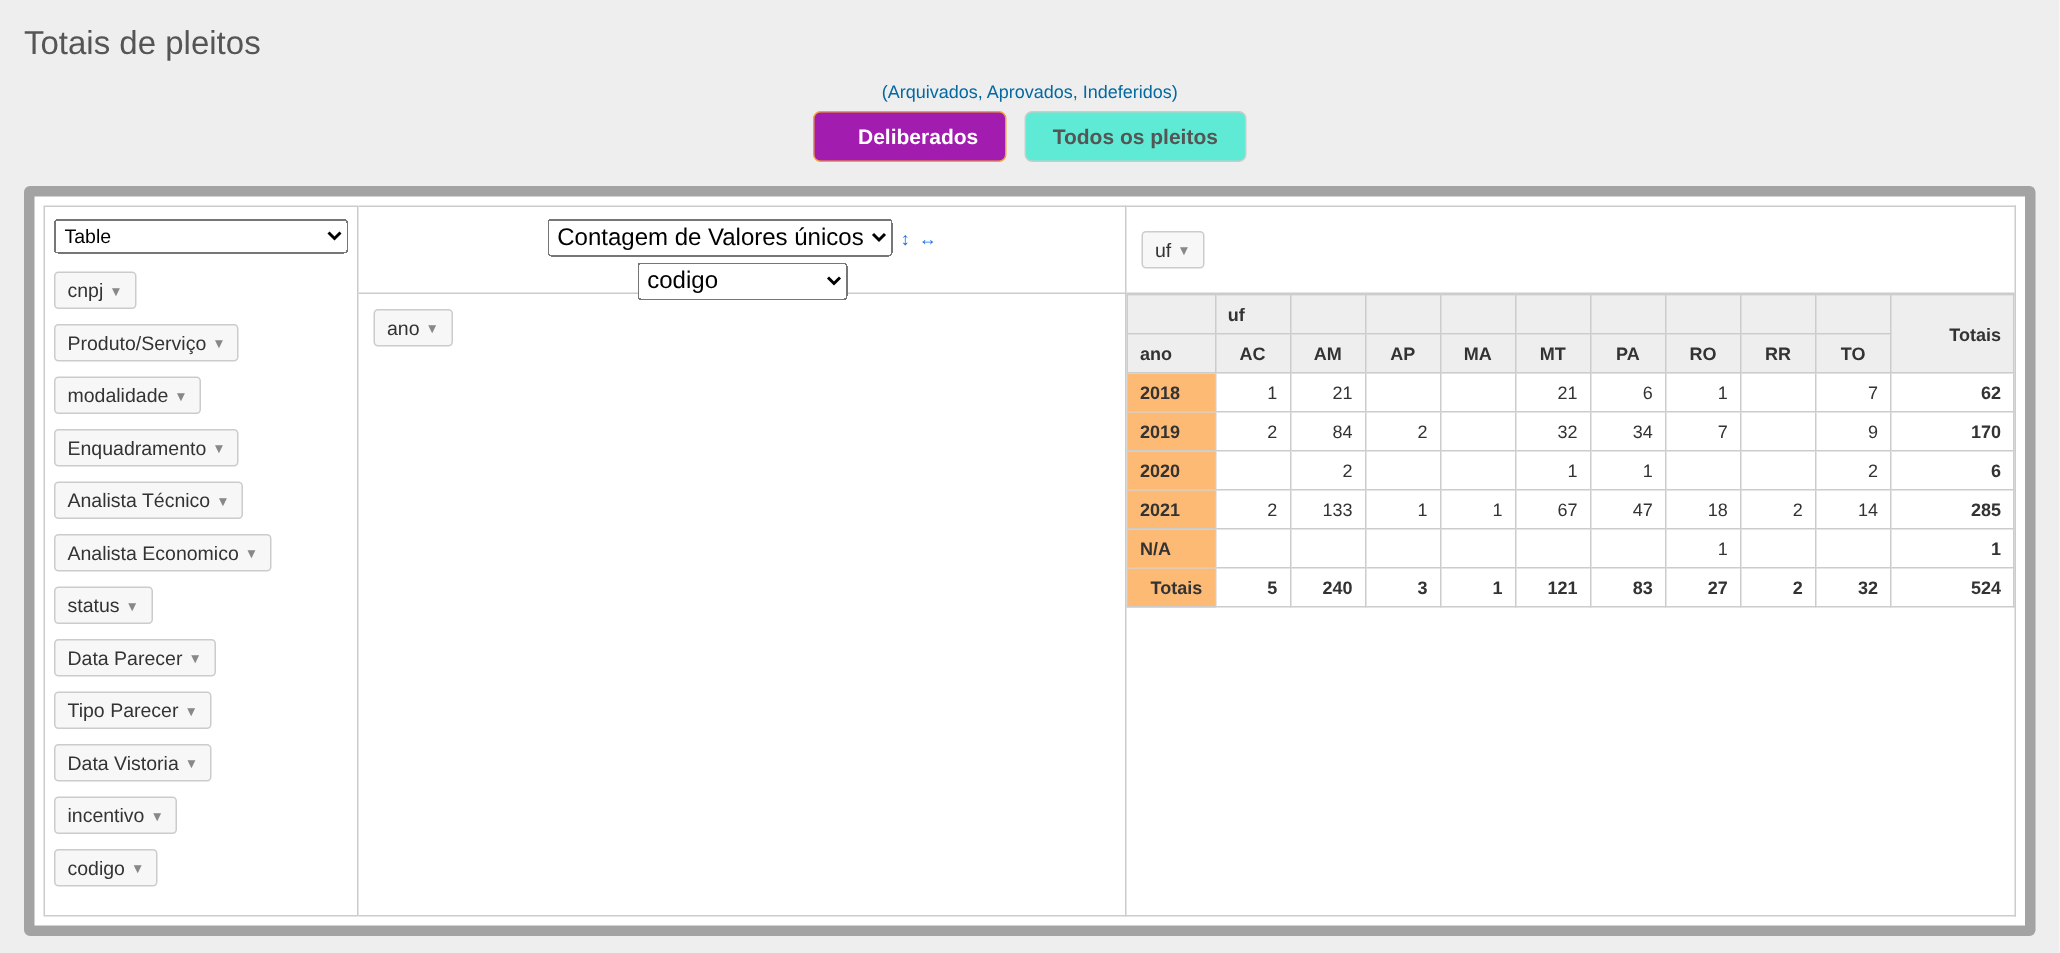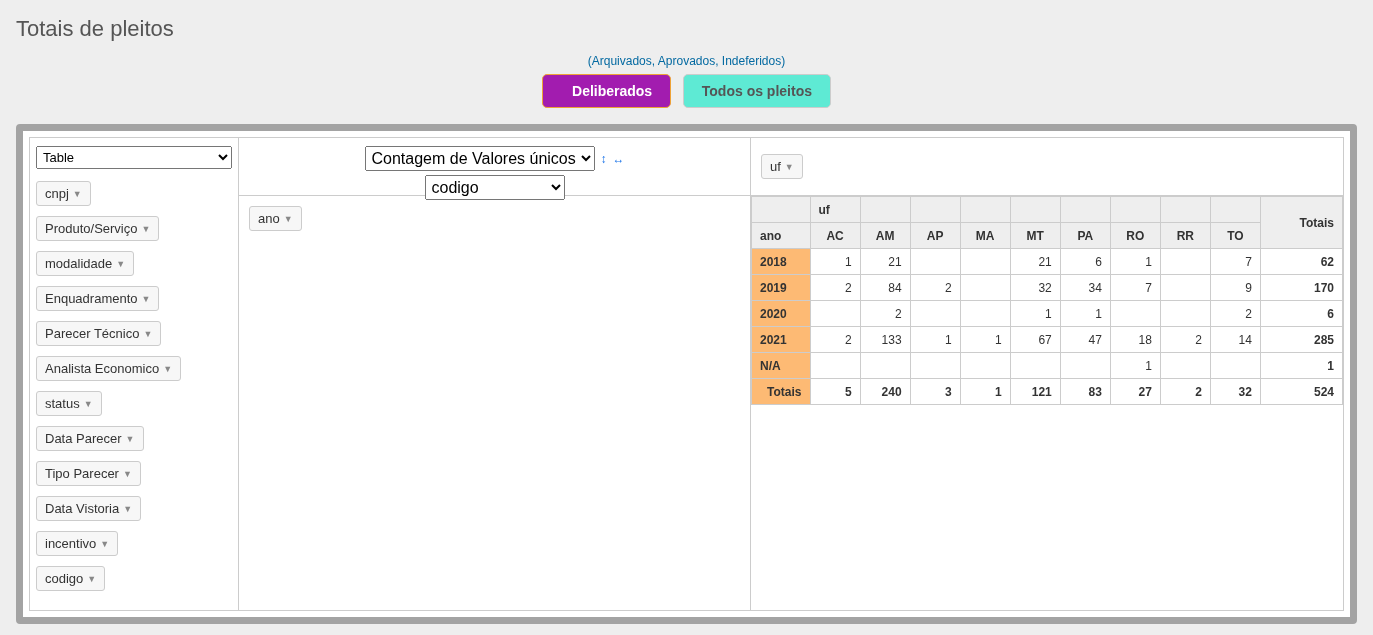--- a/index.html
+++ b/index.html
@@ -202,21 +202,21 @@
           </span>
           <span class="pvt-attr">
             <span>modalidade</span>
             <span class="tri">▼</span>
           </span>
           <span class="pvt-attr">
             <span>Enquadramento</span>
             <span class="tri">▼</span>
           </span>
           <span class="pvt-attr">
-            <span>Parecer Técnico</span>
+            <span>Analista Técnico</span>
             <span class="tri">▼</span>
           </span>
           <span class="pvt-attr">
             <span>Analista Economico</span>
             <span class="tri">▼</span>
           </span>
           <span class="pvt-attr">
             <span>status</span>
             <span class="tri">▼</span>
           </span>

